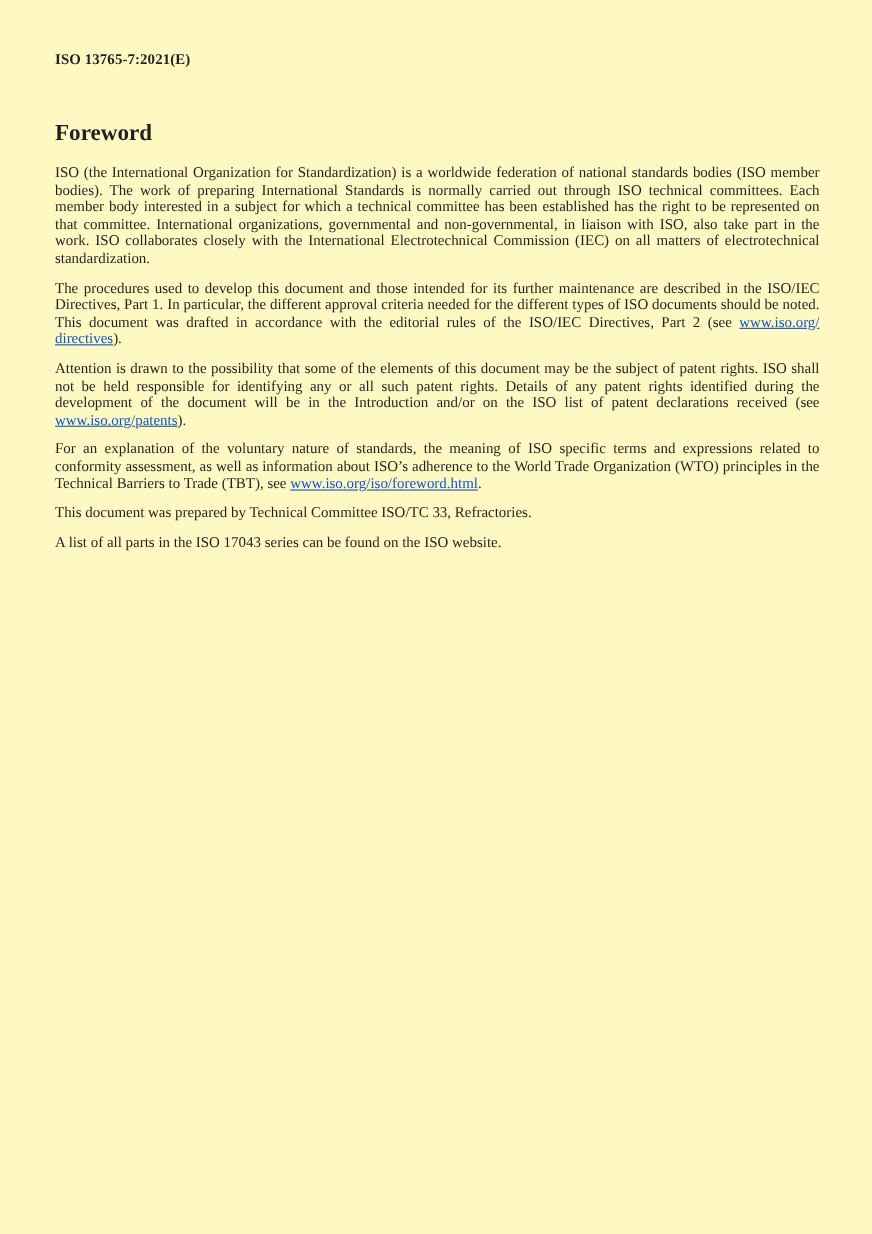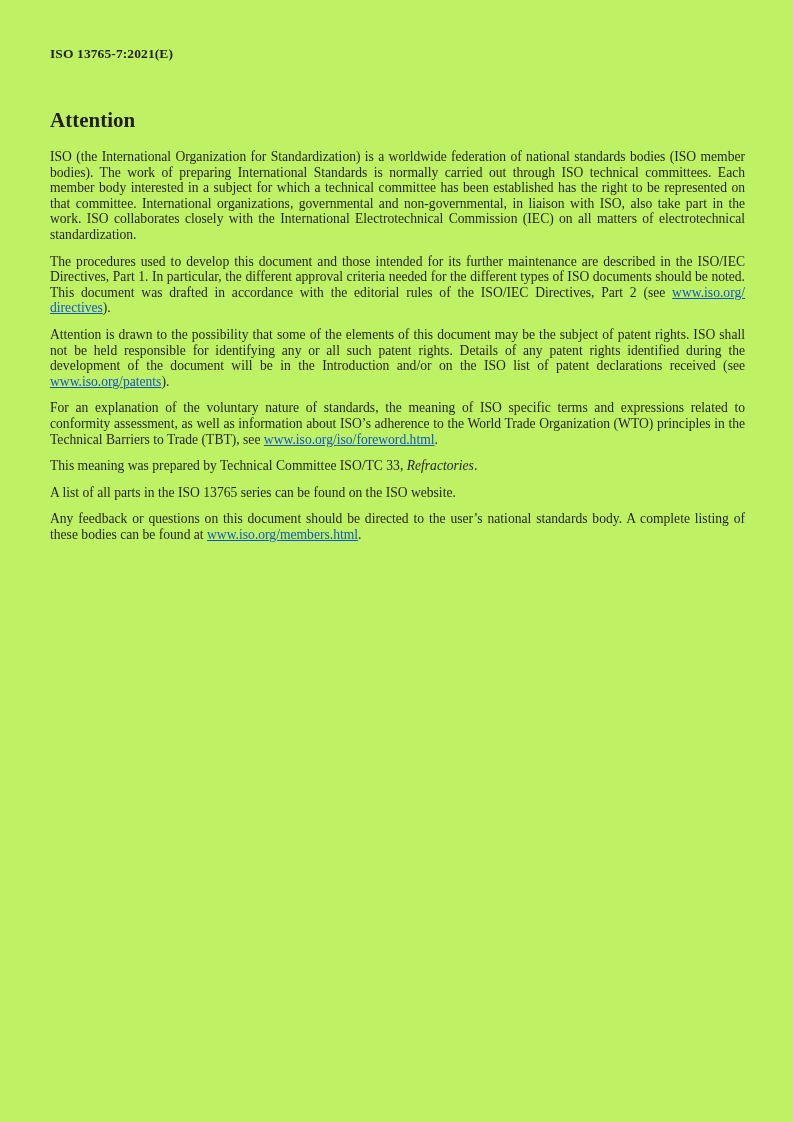--- a/index.html
+++ b/index.html
@@ -5,21 +5,21 @@
   html, body {
     margin: 0;
     padding: 0;
     background: #e8e8e8;
   }
   .page {
     position: relative;
     width: 793px;
     height: 1122px;
     margin: 0 auto;
-    background: #bef264;
+    background: #fef9c3;
     font-family: "Liberation Serif", serif;
     color: #231f20;
     overflow: hidden;
   }
   .doc-id {
     position: absolute;
     top: 46px;
     left: 50px;
     font-size: 13.5px;
     font-weight: bold;
@@ -43,46 +43,44 @@
     line-height: 15.6px;
   }
   .para {
     margin: 0 0 11px 0;
   }
   .link {
     color: var(--link-color, #1155cc);
     text-decoration: underline;
   }
   .italic {
-    font-style: italic;
   }
   .footer {
     position: absolute;
     left: 50px;
     right: 48px;
     top: 1066px;
     display: flex;
     justify-content: space-between;
     align-items: baseline;
     font-size: 12.8px;
   }
 </style>
 </head>
 <body>
 
 <div class="page">
 
   <div class="doc-id">ISO 13765-7:2021(E)</div>
 
-  <h1 class="title">Attention</h1>
+  <h1 class="title">Foreword</h1>
 
   <div class="content">
       <p class="para"><span>ISO (the International Organization for Standardization) is a worldwide federation of national standards bodies (ISO member bodies). The work of preparing International Standards is normally carried out through ISO technical committees. Each member body interested in a subject for which a technical committee has been established has the right to be represented on that committee. International organizations, governmental and non-governmental, in liaison with ISO, also take part in the work. ISO collaborates closely with the International Electrotechnical Commission (IEC) on all matters of electrotechnical standardization.</span></p>
       <p class="para"><span>The procedures used to develop this document and those intended for its further maintenance are described in the ISO/IEC Directives, Part 1. In particular, the different approval criteria needed for the different types of ISO documents should be noted. This document was drafted in accordance with the editorial rules of the ISO/IEC Directives, Part 2 (see </span><a href="#" class="link">www.iso.org/<wbr>directives</a><span>).</span></p>
       <p class="para"><span>Attention is drawn to the possibility that some of the elements of this document may be the subject of patent rights. ISO shall not be held responsible for identifying any or all such patent rights. Details of any patent rights identified during the development of the document will be in the Introduction and/or on the ISO list of patent declarations received (see </span><a href="#" class="link">www.iso.org/<wbr>patents</a><span>).</span></p>
       <p class="para"><span>For an explanation of the voluntary nature of standards, the meaning of ISO specific terms and expressions related to conformity assessment, as well as information about ISO’s adherence to the World Trade Organization (WTO) principles in the Technical Barriers to Trade (TBT), see </span><a href="#" class="link">www.iso.org/<wbr>iso/<wbr>foreword.html</a><span>.</span></p>
-      <p class="para"><span>This meaning was prepared by Technical Committee ISO/TC 33, </span><span class="italic">Refractories</span><span>.</span></p>
-      <p class="para"><span>A list of all parts in the ISO 13765 series can be found on the ISO website.</span></p>
-      <p class="para"><span>Any feedback or questions on this document should be directed to the user’s national standards body. A complete listing of these bodies can be found at </span><a href="#" class="link">www.iso.org/<wbr>members.html</a><span>.</span></p>
+      <p class="para"><span>This document was prepared by Technical Committee ISO/TC 33, </span><span class="italic">Refractories</span><span>.</span></p>
+      <p class="para"><span>A list of all parts in the ISO 17043 series can be found on the ISO website.</span></p>
     </div>
 
 
 </div>
 
 </body></html>

